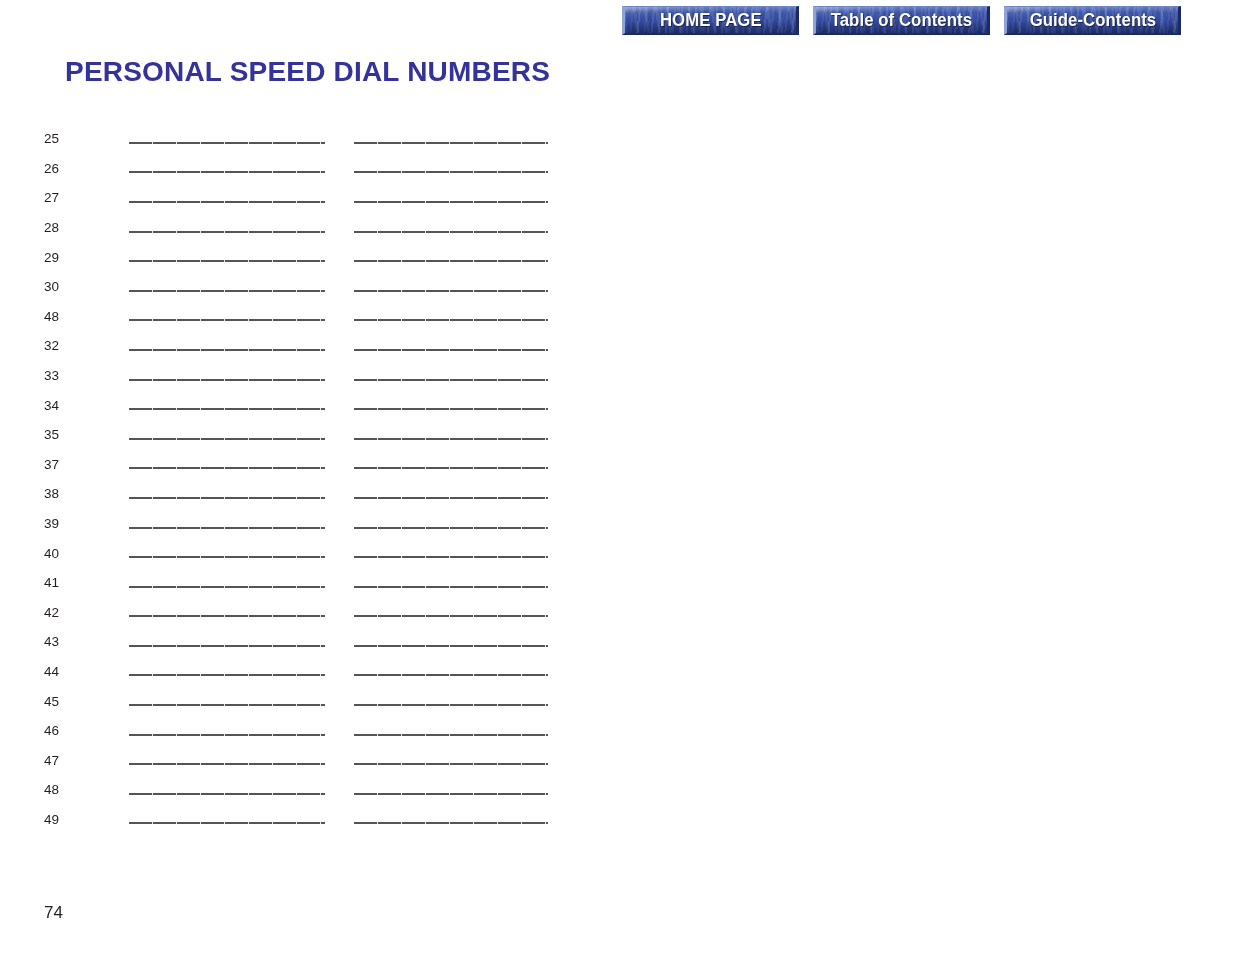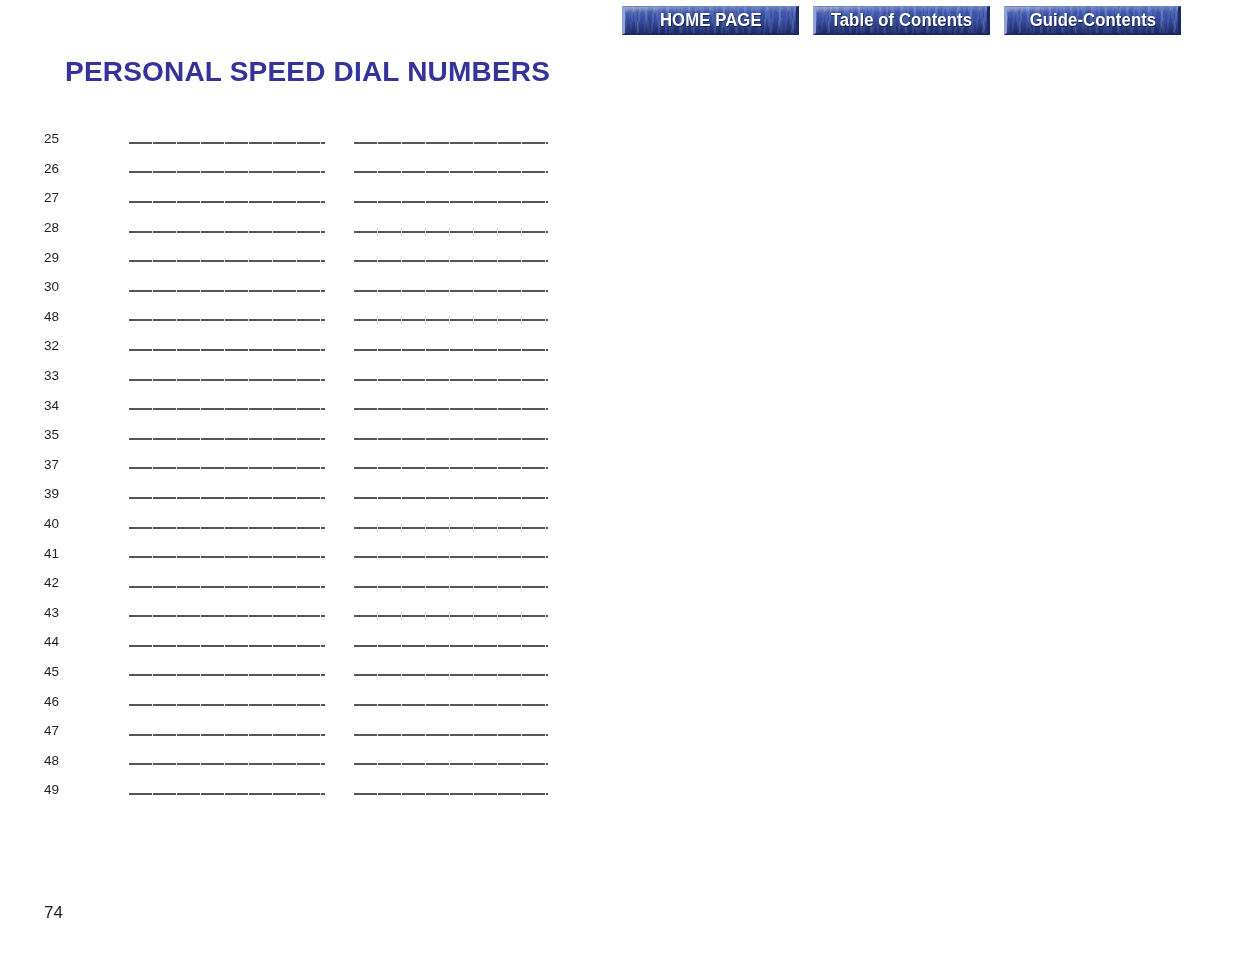--- a/index.html
+++ b/index.html
@@ -217,20 +217,25 @@
         <div class="cell-code col-code">35</div>
         <div class="cell-name"><span class="blank-line"></span></div>
         <div class="cell-phone"><span class="blank-line"></span></div>
       </div>
       <div class="table-row">
         <div class="cell-code col-code">37</div>
         <div class="cell-name"><span class="blank-line"></span></div>
         <div class="cell-phone"><span class="blank-line"></span></div>
       </div>
       <div class="table-row">
+        <div class="cell-code col-code">38</div>
+        <div class="cell-name"><span class="blank-line"></span></div>
+        <div class="cell-phone"><span class="blank-line"></span></div>
+      </div>
+      <div class="table-row">
         <div class="cell-code col-code">39</div>
         <div class="cell-name"><span class="blank-line"></span></div>
         <div class="cell-phone"><span class="blank-line"></span></div>
       </div>
       <div class="table-row">
         <div class="cell-code col-code">40</div>
         <div class="cell-name"><span class="blank-line"></span></div>
         <div class="cell-phone"><span class="blank-line"></span></div>
       </div>
       <div class="table-row">

